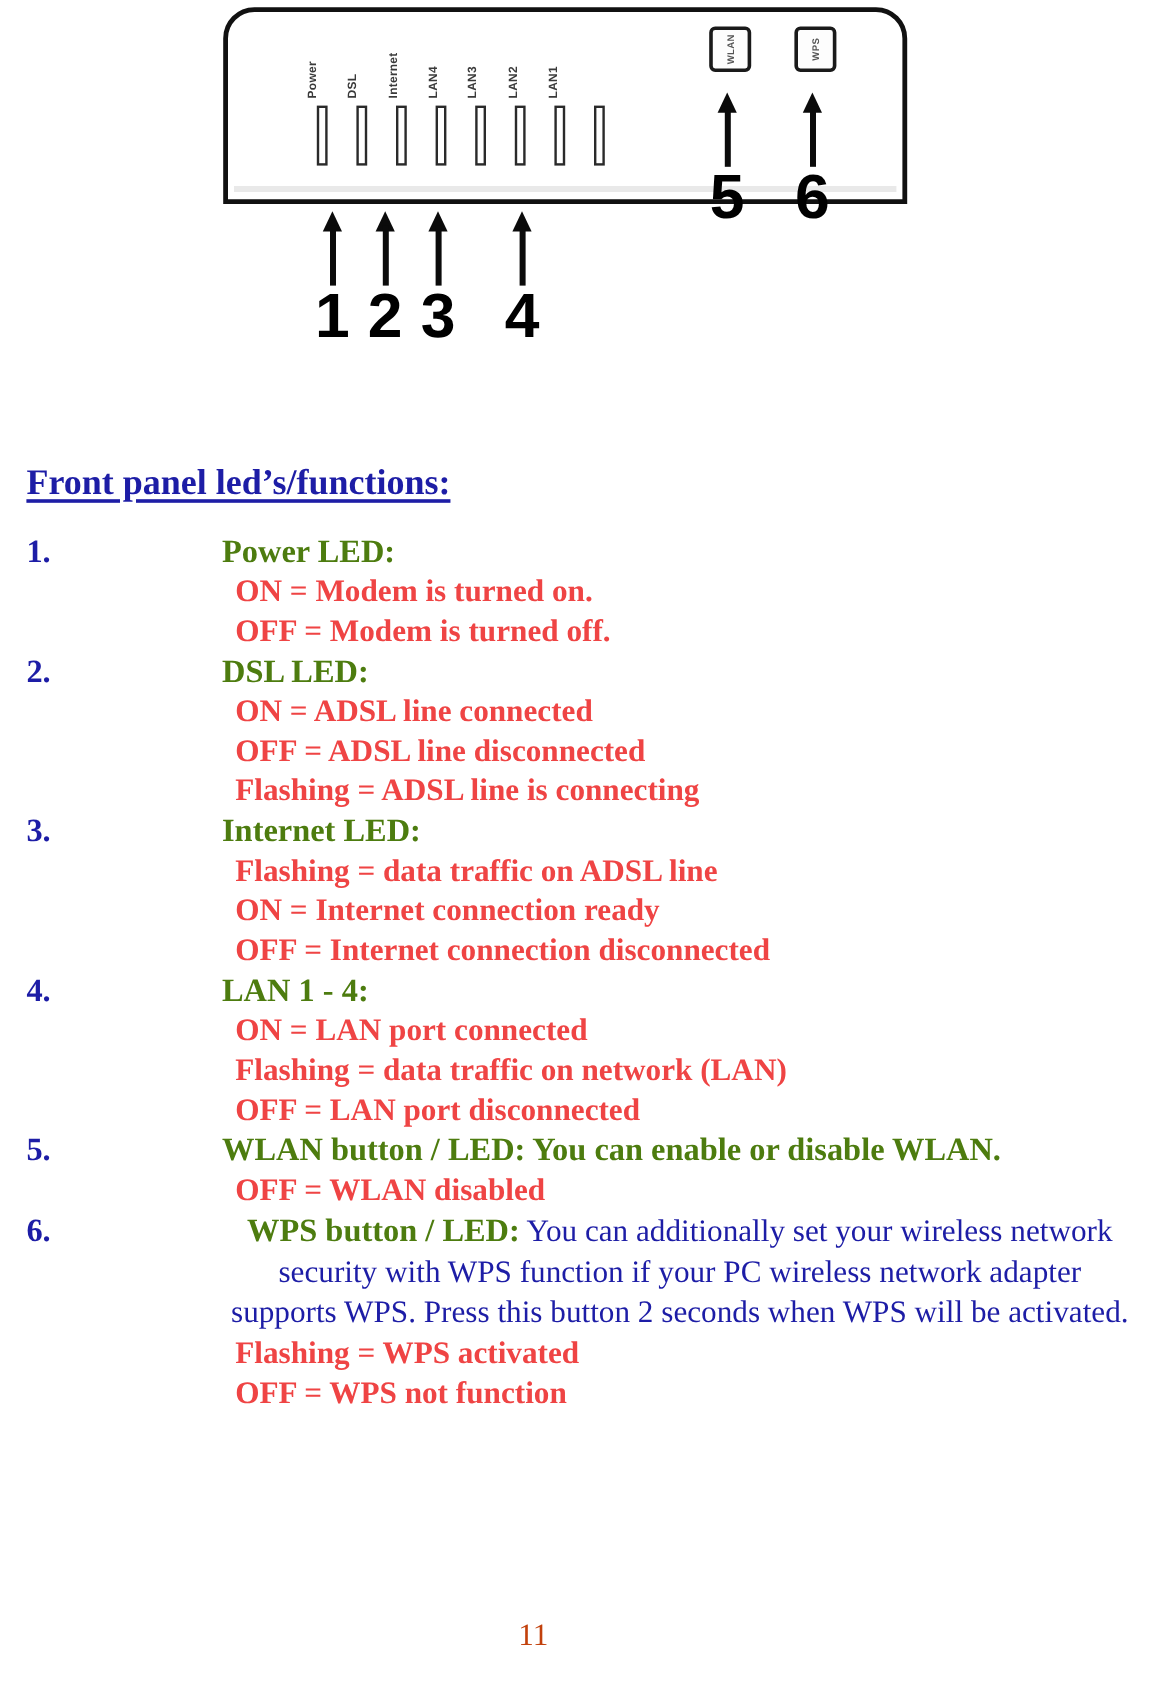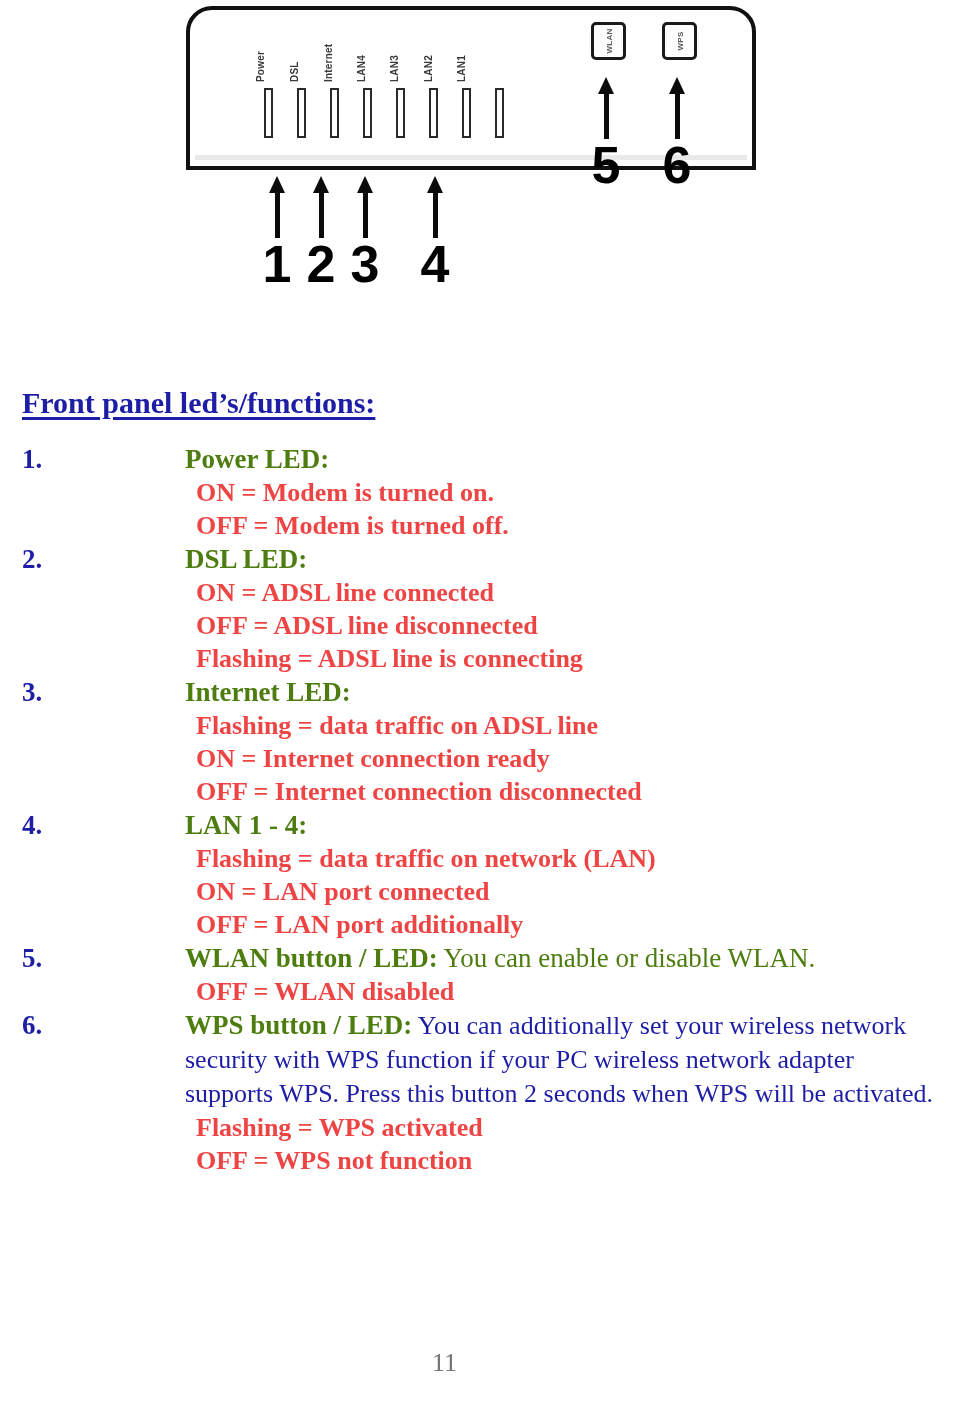--- a/index.html
+++ b/index.html
@@ -196,46 +196,47 @@
     margin-left: 185px;
     margin-right: 12px;
   }
   .item-title {
     font-size: 27px;
     font-weight: 700;
     color: #4d7c0f;
     line-height: 34px;
   }
   .item-title .title-rest {
-    font-weight: 400;
+    font-weight: 700;
     text-align: right;
   }
   .item-desc {
     font-size: 26px;
     font-weight: 700;
     color: #ef4444;
     line-height: 33px;
     padding-left: 11px;
     white-space: pre;
   }
   .item-para {
     font-size: 26px;
     font-weight: 400;
     color: #1d1da6;
     line-height: 34px;
+    text-align: center;
   }
 
   #page-number {
     position: absolute;
     left: 0;
     top: 1348px;
     width: 889px;
     text-align: center;
     font-size: 26px;
-    color: #737373;
+    color: #c2410c;
   }
 </style>
 </head>
 <body>
 
 <div id="figure">
   <div class="router-body">
     <div class="router-inner-line"></div>
   </div>
 
@@ -343,23 +344,23 @@
         <div class="item-desc">Flashing = data traffic on ADSL line</div>
         <div class="item-desc">ON = Internet connection ready</div>
         <div class="item-desc">OFF = Internet connection disconnected</div>
       </div>
     </div>
 
     <div class="led-item">
       <div class="item-number">4.</div>
       <div class="item-body">
         <div class="item-title"><span>LAN 1 - 4:</span><span class="title-rest"></span></div>
+        <div class="item-desc">ON = LAN port connected</div>
         <div class="item-desc">Flashing = data traffic on network (LAN)</div>
-        <div class="item-desc">ON = LAN port connected</div>
-        <div class="item-desc">OFF = LAN port additionally</div>
+        <div class="item-desc">OFF = LAN port disconnected</div>
       </div>
     </div>
 
     <div class="led-item">
       <div class="item-number">5.</div>
       <div class="item-body">
         <div class="item-title"><span>WLAN button / LED:</span><span class="title-rest"> You can enable or disable WLAN.</span></div>
         <div class="item-desc">OFF = WLAN disabled</div>
       </div>
     </div>

